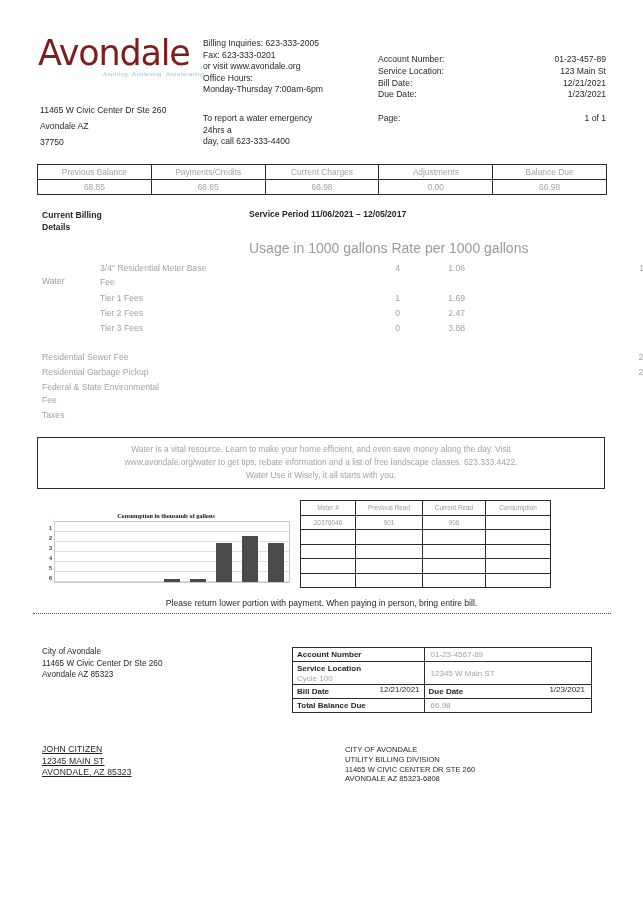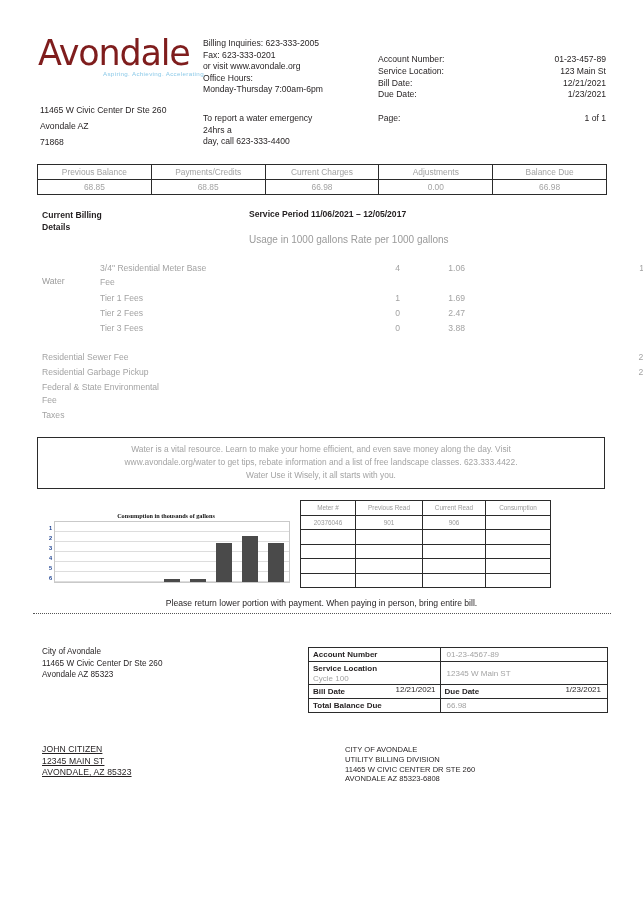--- a/index.html
+++ b/index.html
@@ -43,21 +43,21 @@
     font-size:8.4px;color:#a3a3a3;text-align:center;vertical-align:middle;
     padding:0;
   }
   #balance-table td.hd{height:14px;}
 
   
   #cb-title{left:42px;top:209px;width:120px;font-size:8.6px;font-weight:bold;line-height:12px;}
   #cb-period{left:249px;top:209px;font-size:8.6px;font-weight:bold;}
 
   #water-label{left:42px;top:249px;font-size:8.6px;margin-top:27px;}
-  #usage-hdr{left:249px;top:234px;font-size:10px;}
+  #usage-hdr{left:249px;top:240px;font-size:14px;}
 
   .li{position:absolute;font-size:8.6px;color:#a3a3a3;line-height:11px;}
   .li .nm{position:absolute;left:0;width:200px;}
   .li .qty{position:absolute;left:255px;width:45px;text-align:right;}
   .li .rate{position:absolute;left:320px;width:45px;text-align:right;}
   .li .amt{position:absolute;left:450px;width:110px;text-align:right;}
 
   
   #msg-box{
     left:37px;top:437px;width:568px;
@@ -90,21 +90,21 @@
   #meter-table td.m2{width:66px;}
   #meter-table td.m3{width:62px;}
   #meter-table td.m4{width:64px;}
 
   
   #return-note{left:0;top:598px;width:643px;text-align:center;font-size:8.6px;}
   #perf{left:33px;top:613px;width:578px;border-top:1.5px dotted #555;}
 
   
   .stub-addr{left:42px;top:646px;font-size:8.2px;line-height:11.6px;}
-  #stub-table{left:308px;top:647px;border-collapse:collapse;width:300px;}
+  #stub-table{left:292px;top:647px;border-collapse:collapse;width:300px;}
   #stub-table td{border:1px solid #2b2b2b;padding:0 0 0 4px;height:13px;font-size:8px;vertical-align:middle;}
   #stub-table td.lbl{font-weight:bold;color:#231f20;}
   #stub-table td.val{color:#a3a3a3;padding-left:6px;}
   #stub-table td.svc{position:relative;height:22px;}
   #stub-table .cyc{color:#a3a3a3;font-weight:400;font-size:8px;display:block;margin-top:1px;}
 
   #cust-addr{left:42px;top:744px;font-size:8.6px;line-height:11.6px;letter-spacing:.1px;text-decoration:underline;}
   #remit-addr{left:345px;top:745px;font-size:7.6px;line-height:9.8px;}
 </style>
 </head>
@@ -127,21 +127,21 @@
 
   <div class="abs hdr-emerg">
     <div>To report a water emergency</div>
     <div>24hrs a</div>
     <div>day, call 623-333-4400</div>
   </div>
 
   <div class="abs addr-left">
     <div>11465 W Civic Center Dr Ste 260</div>
     <div>Avondale AZ</div>
-    <div>71868</div>
+    <div>37750</div>
   </div>
 
   <div class="abs" id="acct-grid">
     <div class="row">
       <span>Account Number:</span>
       <span>01-23-457-89</span>
     </div>
     <div class="row">
       <span>Service Location:</span>
       <span>123 Main St</span>

